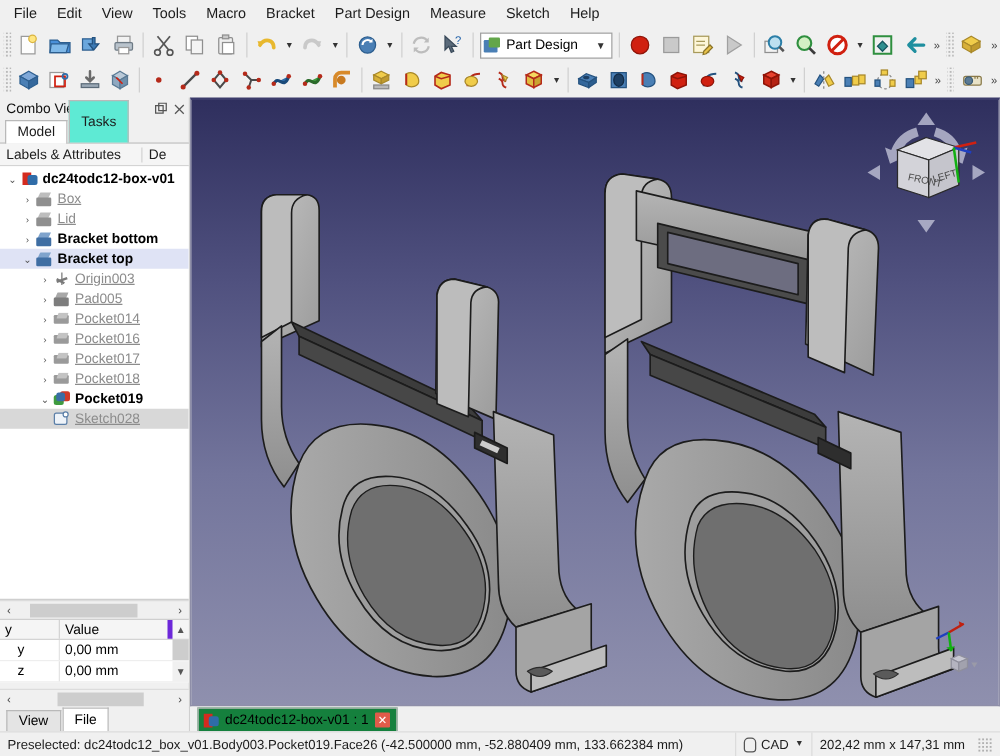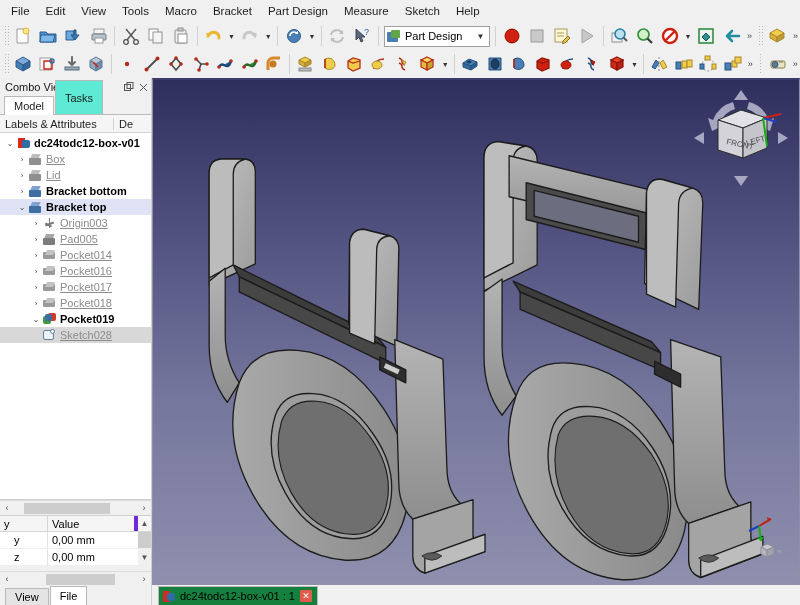--- a/index.html
+++ b/index.html
@@ -918,13 +918,27 @@
               <span class="a"></span>
               <span class="b"></span>
             </span>
           <span>dc24todc12-box-v01 : 1</span>
           <span class="dt-x">✕</span>
         </div>
       </div>
     </div>
   </div>
 
+  <div class="status">
+    <div class="sleft">Preselected: dc24todc12_box_v01.Body003.Pocket019.Face26 (-42.500000 mm, -52.880409 mm, 133.662384 mm)</div>
+    <div class="sitem">
+      <span class="nav-ic"></span>
+      <span>CAD</span>
+      <span class="caret">▼</span>
+    </div>
+    <div class="sitem">
+      <span>202,42 mm x 147,31 mm</span>
+    </div>
+    <div class="sitem" style="border-left:none;padding:0 4px;">
+      <span class="grip2"></span>
+    </div>
+  </div>
 </div>
 
 </body></html>

